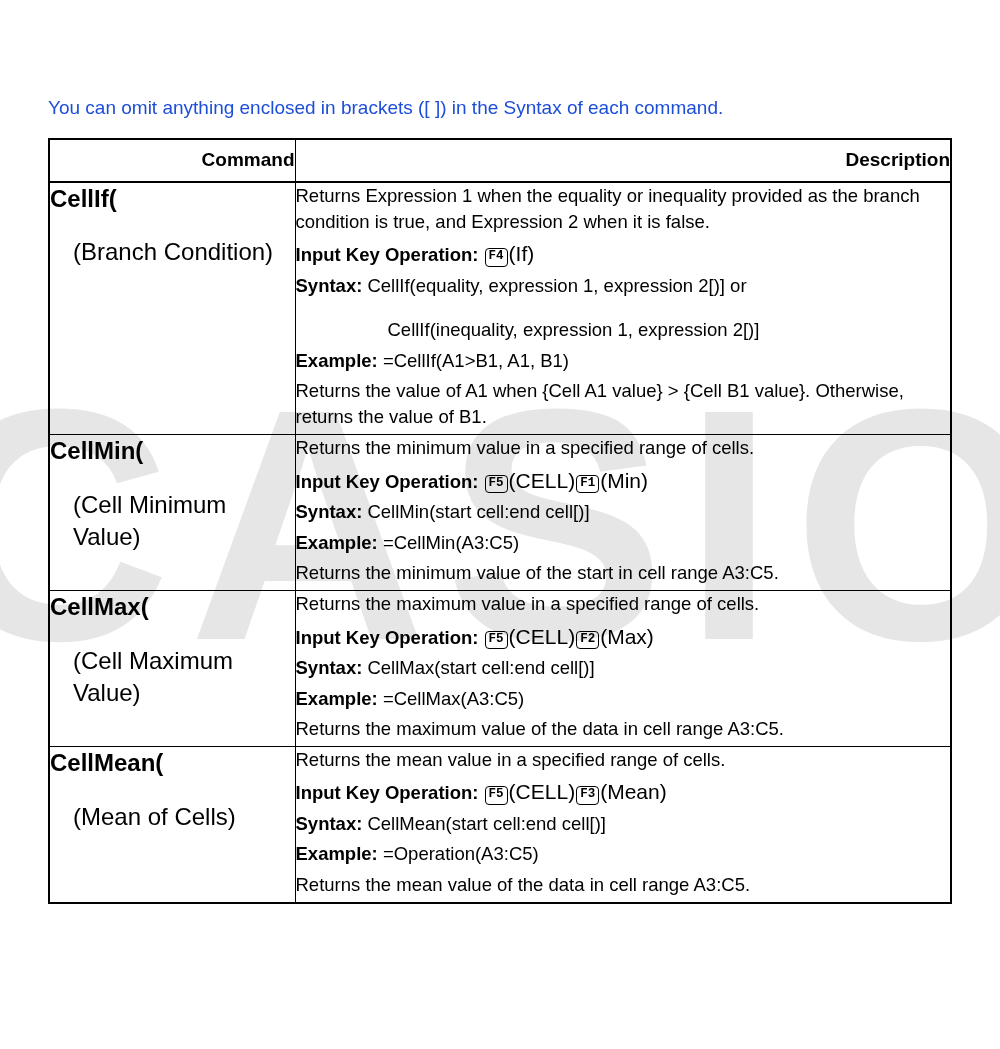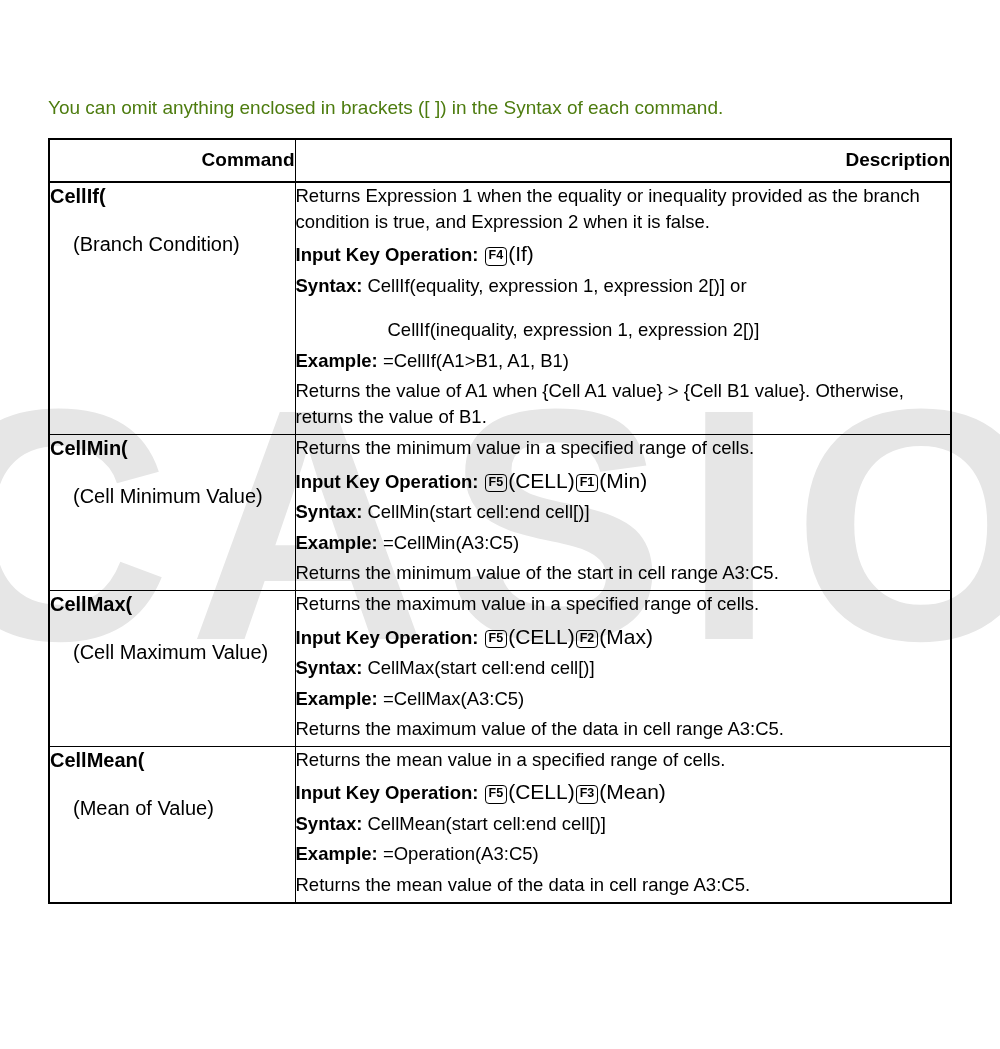--- a/index.html
+++ b/index.html
@@ -38,21 +38,21 @@
     z-index: 1;
     padding: 0 48px;
     box-sizing: border-box;
   }
 
   .intro {
     font-size: 19px;
     line-height: 1.3;
     margin-top: 96px;
     margin-bottom: 17px;
-    color: #4d7c0f;
+    color: #1d4ed8;
   }
 
   table.cmd-table {
     width: 904px;
     border-collapse: collapse;
     table-layout: fixed;
     border: 2px solid #000;
   }
   table.cmd-table th,
   table.cmd-table td {
@@ -65,21 +65,21 @@
     text-align: right;
     font-size: 19px;
     font-weight: bold;
     padding: 9px 0 10px 0;
   }
   col.c-cmd { width: 246px; }
   col.c-desc { width: 656px; }
 
   td.cmd-cell {
     padding: 12px 14px 14px 14px;
-    font-size: 20px;
+    font-size: 24px;
     line-height: 1.35;
   }
   td.cmd-cell .cmd-name {
     font-weight: bold;
     display: block;
   }
   td.cmd-cell .cmd-sub {
     display: block;
     margin-top: 21px;
     padding-left: 23px;
@@ -106,21 +106,21 @@
   .fkey {
     display: inline-block;
     border: 1.5px solid #000;
     border-radius: 4px;
     padding: 0 3px 1px 3px;
     font-size: 12.5px;
     font-weight: bold;
     line-height: 1.25;
     vertical-align: 2px;
     margin: 0 1px;
-    font-family: Liberation Sans, sans-serif;
+    font-family: Liberation Mono, monospace;
   }
   .keyname {
     font-size: 21px;
   }
 </style>
 </head>
 <body>
 
 <div class="watermark">CASIO</div>
 
@@ -209,21 +209,21 @@
             <span class="lbl">Example:</span>
             <span>=CellMax(A3:C5)</span>
           </p>
           <p class="desc-line">Returns the maximum value of the data in cell range A3:C5.</p>
         </td>
       </tr>
 
       <tr>
         <td class="cmd-cell">
           <span class="cmd-name">CellMean(</span>
-          <span class="cmd-sub">(Mean of Value)</span>
+          <span class="cmd-sub">(Mean of Cells)</span>
         </td>
         <td class="desc-cell">
           <p class="desc-line">Returns the mean value in a specified range of cells.</p>
           <p class="desc-line">
             <span class="lbl">Input Key Operation:</span>
             <span class="fkey">F5</span><span class="keyname">(CELL)</span><span class="fkey">F3</span><span class="keyname">(Mean)</span>
           </p>
           <p class="desc-line">
             <span class="lbl">Syntax:</span>
             <span>CellMean(start cell:end cell[)]</span>

